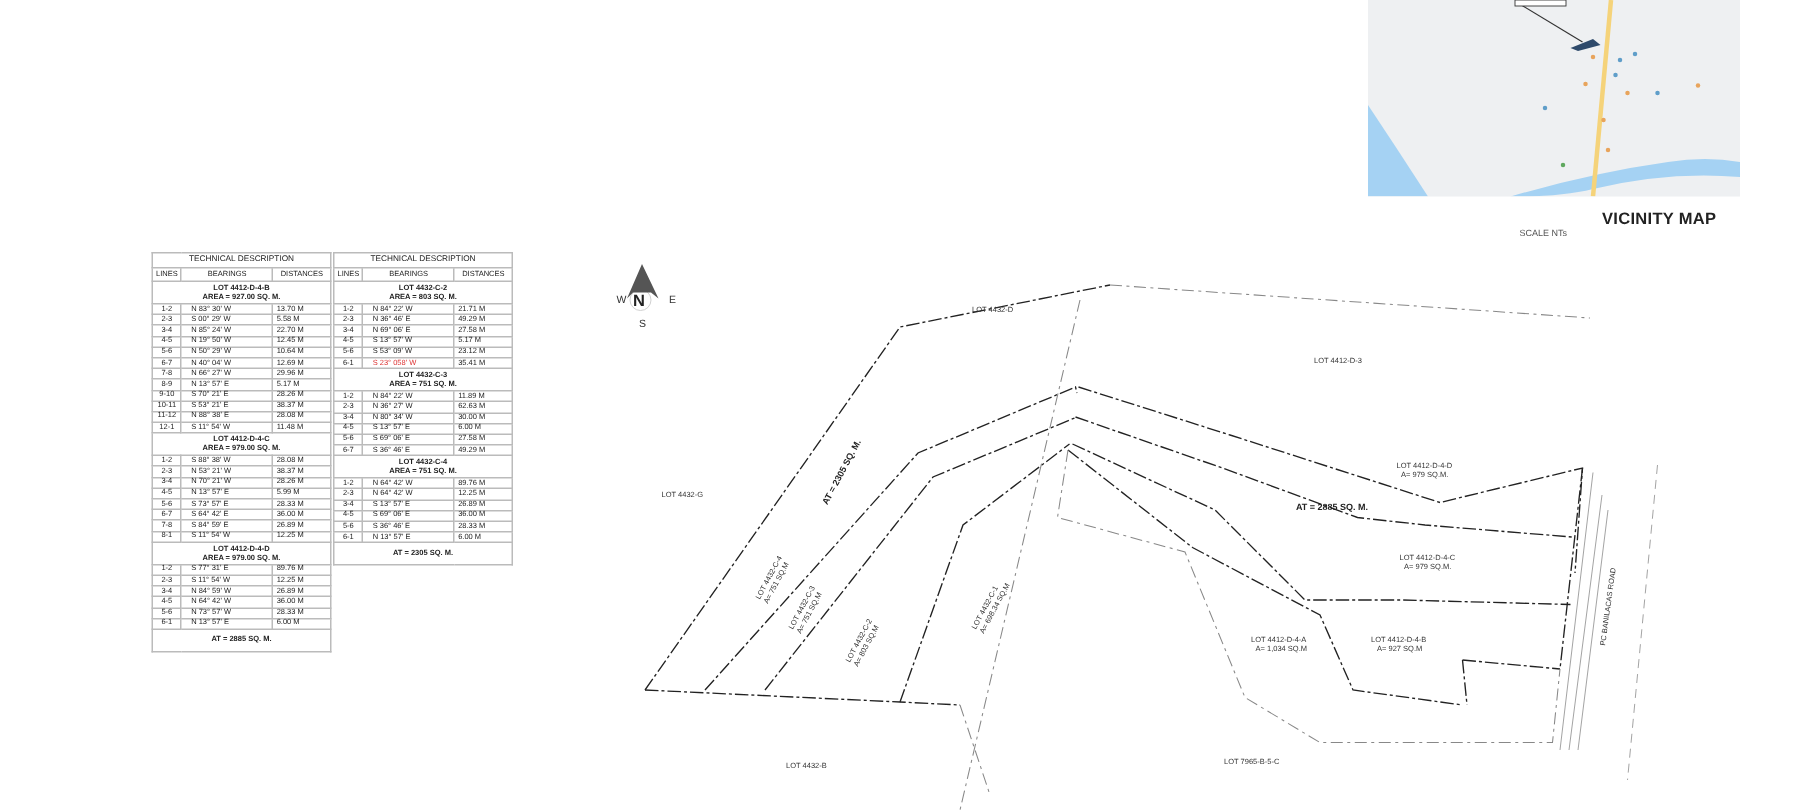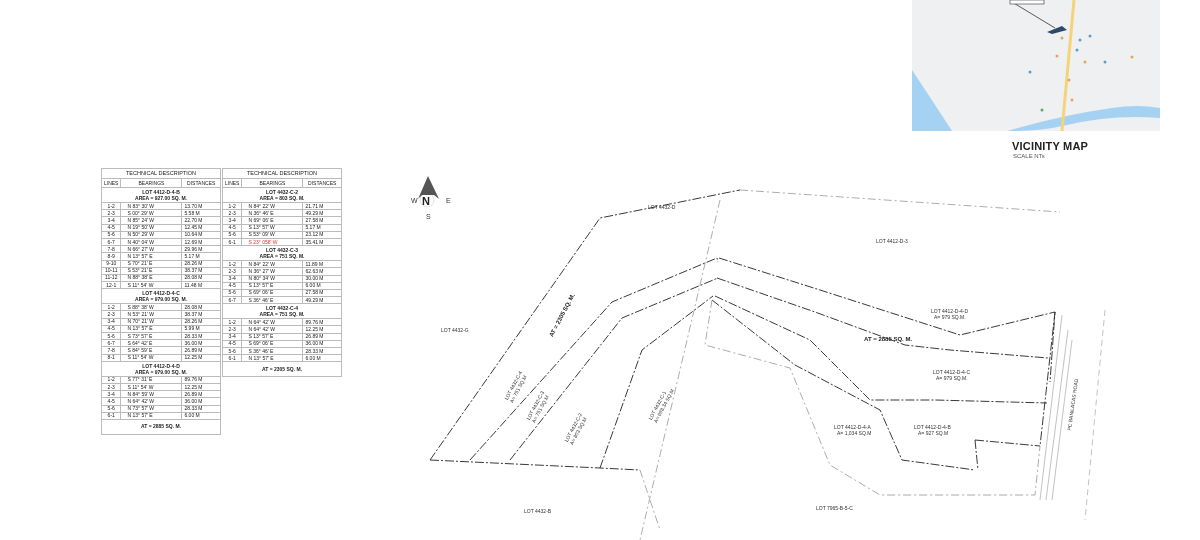--- a/index.html
+++ b/index.html
@@ -12,21 +12,21 @@
   .tech td,.tech th{border:0.5px solid #bbb;padding:0 2px;height:6.2px;text-align:left;font-weight:normal;white-space:nowrap;}
   .tech .title{text-align:center;height:9px;font-size:5.5px;}
   .tech .hdr td{text-align:center;height:8px;}
   .tech .lot{text-align:center;font-weight:bold;font-size:5px;height:14px;line-height:6px;}
   .tech .at{text-align:center;font-weight:bold;font-size:5px;height:14px;}
   .tech .red{color:#d33;}
   .tech td.ln{width:14px;text-align:center;}
   .tech td.br{width:52px;padding-left:6px;}
   svg.plan{position:absolute;left:0;top:0;}
   .map{position:absolute;left:912px;top:0;width:248px;height:131px;background:#eef0f2;overflow:hidden;}
-  .vm-title{position:absolute;left:1012px;top:140px;font-weight:bold;font-size:11px;letter-spacing:0.2px;}
+  .vm-title{position:absolute;left:1068px;top:140px;font-weight:bold;font-size:11px;letter-spacing:0.2px;}
   .vm-scale{position:absolute;left:1013px;top:153px;font-size:6px;color:#555;}
   .lbl{position:absolute;font-size:5px;color:#333;white-space:nowrap;}
   .big{position:absolute;font-size:6px;font-weight:bold;white-space:nowrap;}
 </style>
 </head>
 <body>
 
 <div class="tech">
   <div class="col left">
     <table>

